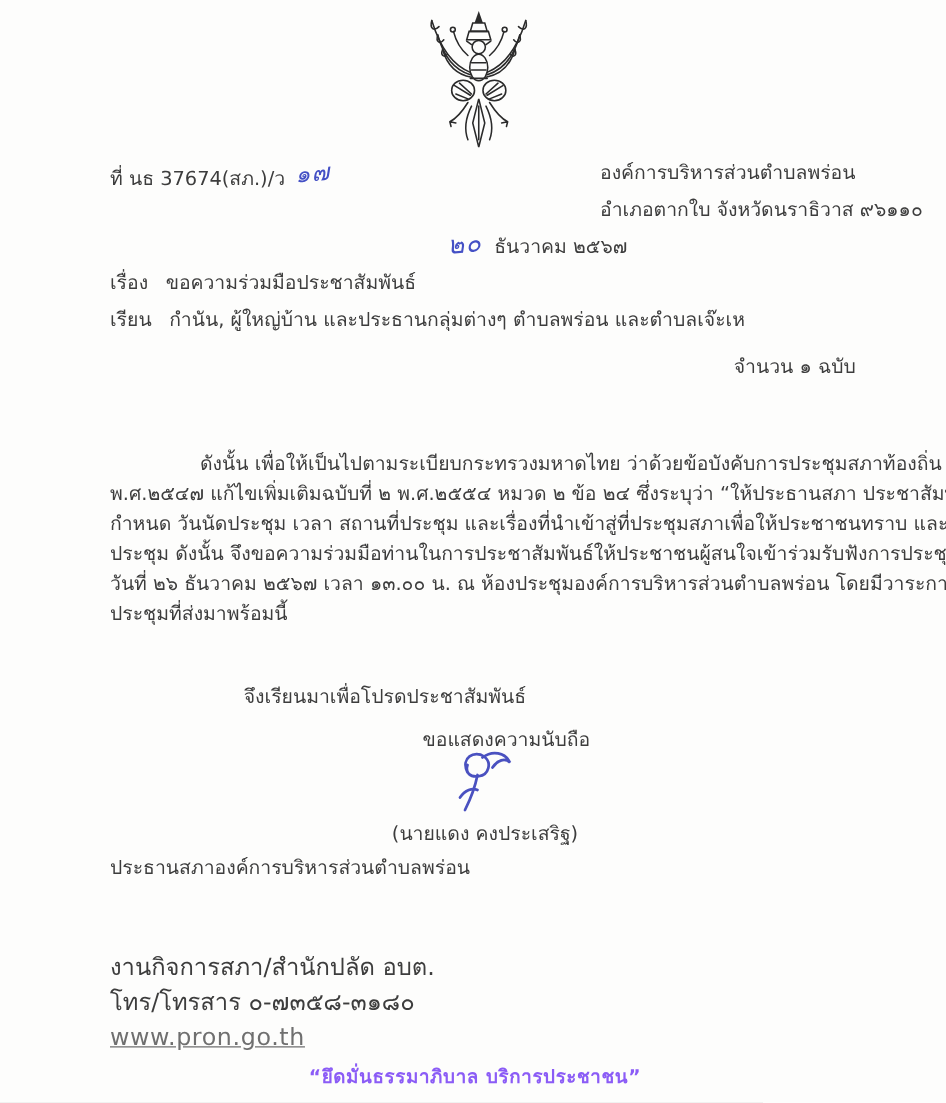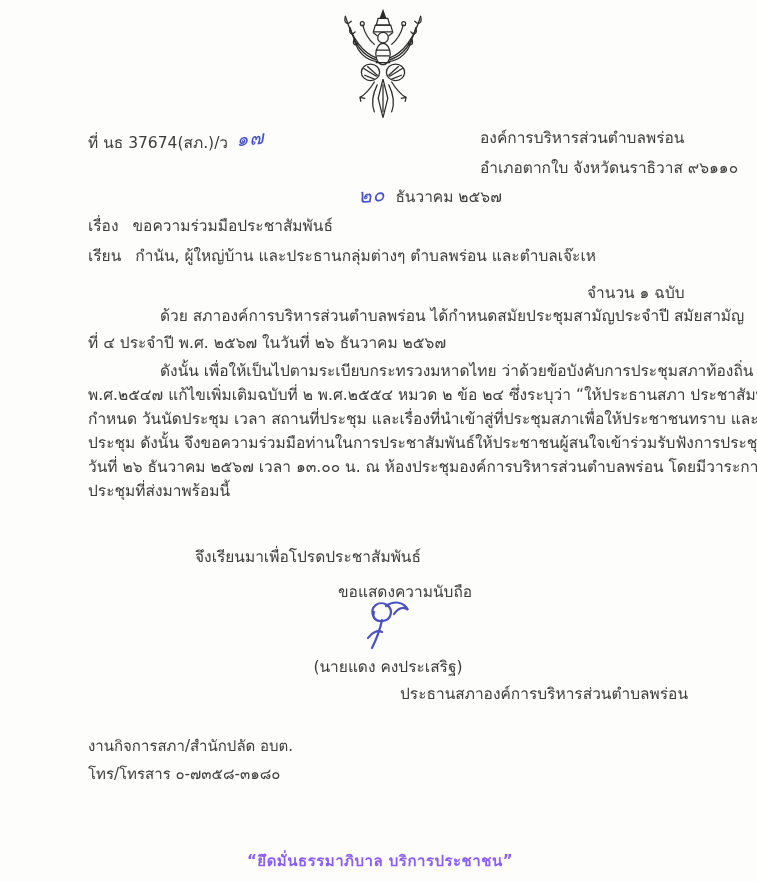--- a/index.html
+++ b/index.html
@@ -36,22 +36,22 @@
   .row-attach { left:88px; top:275px; }
   .attach-count { left:543px; top:280px;margin-left:44px; }
   .para1 { left:88px; top:303px; width:616px; line-height:27px; }
   .para2 { left:88px; top:359px; width:620px; line-height:24px; }
   .bodyline { white-space:nowrap; }
   .indent { padding-left:72px; }
   .closing { left:195px; top:544px; }
   .regards { left:338px; top:579px; }
   .signature { left:344px; top:598px; width:80px; height:58px; }
   .signer-name { left:88px; top:654px; width:600px; text-align:center; }
-  .signer-title { left:88px; top:681px; width:600px; text-align:right; }
-  .footer { left:88px; top:732px; line-height:28px; font-size:15px; }
+  .signer-title { left:88px; top:681px; width:600px; text-align:left; }
+  .footer { left:88px; top:760px; line-height:28px; font-size:19px; }
   .footer .website { color:#6f6f6f; text-decoration:underline; letter-spacing:0.5px; }
   .slogan {
     left:60px; top:849px; width:640px;
     text-align:center; font-weight:bold; font-size:15px; color:#8b5cf6;
     letter-spacing:0.5px;
   }
   svg .ink { stroke:#2b2b2b; fill:none; stroke-width:1.3; stroke-linecap:round; }
   svg .ink-fill { fill:#2b2b2b; stroke:none; }
   svg .pen { stroke:#4a51c0; fill:none; stroke-width:2.2; stroke-linecap:round; }
 </style>
@@ -121,24 +121,20 @@
   </div>
 
   <div class="abs row-subject line">
     <span class="lbl">เรื่อง</span><span>ขอความร่วมมือประชาสัมพันธ์</span>
   </div>
   <div class="abs row-to line">
     <span class="lbl">เรียน</span><span>กำนัน, ผู้ใหญ่บ้าน และประธานกลุ่มต่างๆ ตำบลพร่อน และตำบลเจ๊ะเห</span>
   </div>
   <div class="abs attach-count line">จำนวน ๑ ฉบับ</div>
 
-  <div class="abs para1">
-    <div class="bodyline indent">ด้วย สภาองค์การบริหารส่วนตำบลพร่อน ได้กำหนดสมัยประชุมสามัญประจำปี สมัยสามัญ</div>
-    <div class="bodyline">ที่ ๔  ประจำปี พ.ศ. ๒๕๖๗ ในวันที่ ๒๖  ธันวาคม ๒๕๖๗</div>
-  </div>
 
   <div class="abs para2">
     <div class="bodyline indent">ดังนั้น เพื่อให้เป็นไปตามระเบียบกระทรวงมหาดไทย ว่าด้วยข้อบังคับการประชุมสภาท้องถิ่น</div>
     <div class="bodyline">พ.ศ.๒๕๔๗ แก้ไขเพิ่มเติมฉบับที่ ๒ พ.ศ.๒๕๕๔ หมวด ๒ ข้อ ๒๔ ซึ่งระบุว่า “ให้ประธานสภา ประชาสัมพันธ์</div>
     <div class="bodyline">กำหนด วันนัดประชุม เวลา สถานที่ประชุม และเรื่องที่นำเข้าสู่ที่ประชุมสภาเพื่อให้ประชาชนทราบ และเข้าฟัง</div>
     <div class="bodyline">ประชุม ดังนั้น จึงขอความร่วมมือท่านในการประชาสัมพันธ์ให้ประชาชนผู้สนใจเข้าร่วมรับฟังการประชุม ใน</div>
     <div class="bodyline">วันที่ ๒๖ ธันวาคม ๒๕๖๗  เวลา ๑๓.๐๐  น.  ณ ห้องประชุมองค์การบริหารส่วนตำบลพร่อน   โดยมีวาระการ</div>
     <div class="bodyline">ประชุมที่ส่งมาพร้อมนี้</div>
   </div>
 
@@ -153,17 +149,18 @@
       <path class="pen" d="M24,40 C28,34 34,32 38,34"></path>
     </svg>
   </div>
 
   <div class="abs signer-name line">(นายแดง  คงประเสริฐ)</div>
   <div class="abs signer-title line">ประธานสภาองค์การบริหารส่วนตำบลพร่อน</div>
 
   <div class="abs footer">
     <div class="line">งานกิจการสภา/สำนักปลัด อบต.</div>
     <div class="line">โทร/โทรสาร ๐-๗๓๕๘-๓๑๘๐</div>
+    <div class="line website">www.pron.go.th</div>
   </div>
 
   <div class="abs slogan">“ยึดมั่นธรรมาภิบาล  บริการประชาชน”</div>
 
 </div>
 
 </body></html>

